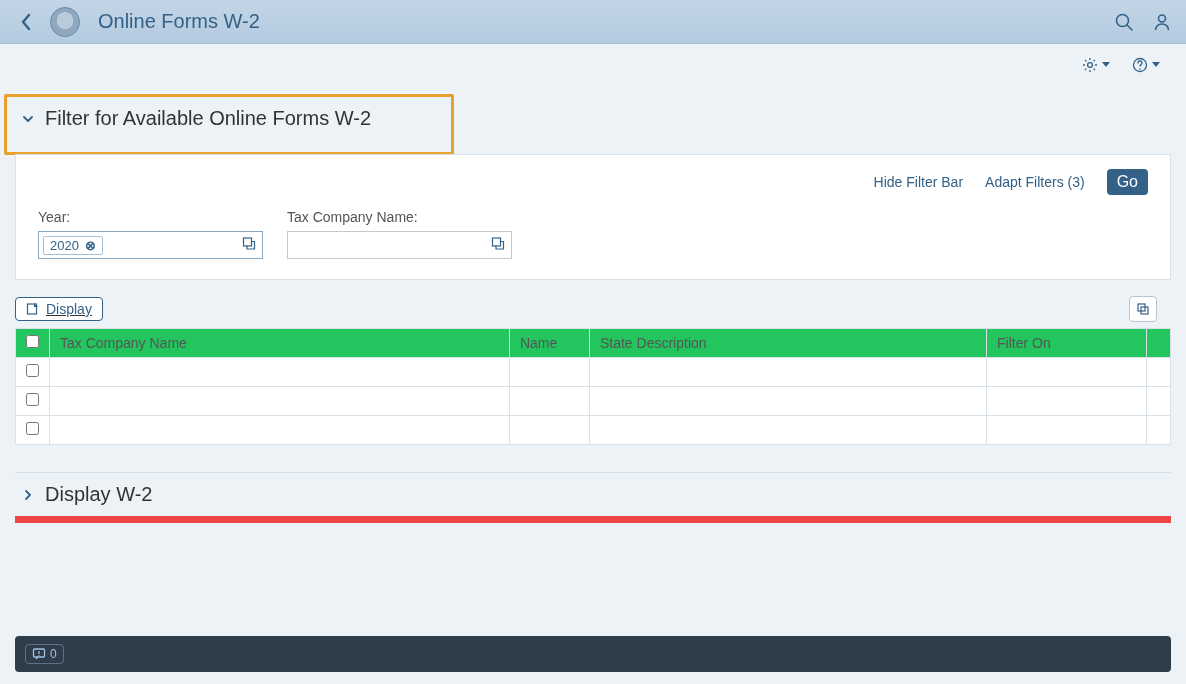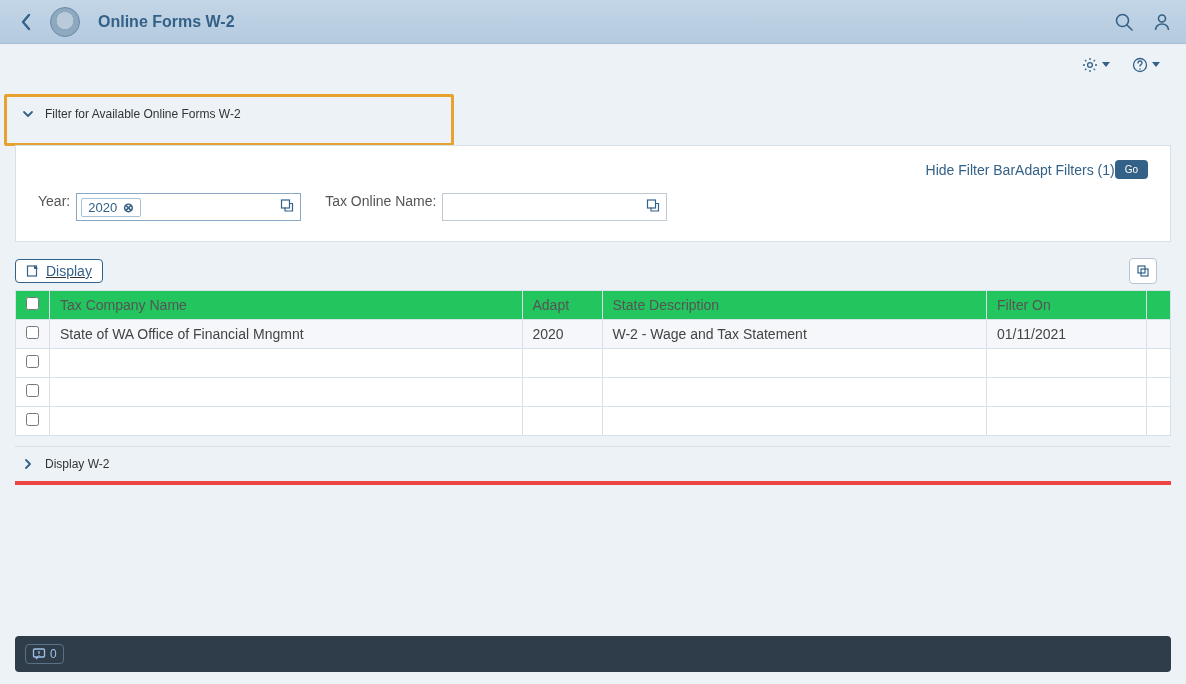--- a/index.html
+++ b/index.html
@@ -33,22 +33,22 @@
   .seal {
     width: 30px; height: 30px;
     border-radius: 50%;
     background: #8ea9be;
     border: 1px solid #6a8bab;
     margin-right: 18px;
     background-image: radial-gradient(circle at 50% 45%, #b9cada 0 40%, #8ea9be 41% 100%);
   }
   .app-title {
     color: #346187;
-    font-size: 16px;
-    font-weight: 700;
+    font-size: 20px;
+    font-weight: 400;
   }
   .header-right {
     position: absolute;
     right: 14px;
     display: flex;
     gap: 18px;
     color: #346187;
   }
   .header-icon { cursor: pointer; }
   .icon-svg { display: block; }
@@ -74,21 +74,21 @@
     vertical-align: middle;
   }
 
   
   .panel-wrap { padding: 0 15px 0 4px; }
 
   .section-head {
     display:flex;
     align-items:center;
     padding: 10px 18px;
-    font-size: 12px;
+    font-size: 20px;
     color: #333;
     cursor: pointer;
   }
   .chev { display:inline-flex; margin-right: 10px; color:#346187; }
   .chev svg { display:block; }
   .highlight-box {
     border: 3px solid #e8a12c;
     border-radius: 2px;
     padding: 0;
     margin-left: 0;
@@ -102,38 +102,39 @@
   .filter-area {
     background: #fff;
     border: 1px solid #d9e1e8;
     margin: -1px 0 0 11px;
     padding: 14px 22px 20px 22px;
   }
   .filter-actions {
     display:flex;
     justify-content:flex-end;
     align-items:center;
+    gap: 22px;
     margin-bottom: 14px;
     color: #346187;
     font-size: 14px;
   }
   .go-btn {
     background:#346187;
     color:#fff;
     border:none;
     border-radius:4px;
     padding:4px 10px;
-    font-size:10px;
+    font-size:16px;
     cursor:pointer;
   }
   .filter-fields {
     display:flex;
     gap: 24px;
   }
-  .field { display:flex; flex-direction:row; gap:6px; font-size: 14px; color:#555; }
+  .field { display:flex; flex-direction:column; gap:6px; font-size: 14px; color:#555; }
   .value-help {
     display:flex;
     align-items:center;
     width: 225px;
     height:28px;
     border:1px solid #89a8c4;
     background:#fff;
     position:relative;
   }
   .value-help.plain { border-color:#bfcad3; }
@@ -203,22 +204,22 @@
     font-weight: normal;
   }
   table.results th { background:#22c55e; color:#555; font-weight: normal; }
   table.results tr.data-row td { background:#f5f7fa; }
   .cb-cell { width:28px; text-align:center; }
   .cb { width:13px;height:13px; }
 
   
   .display-section {
     border-top: 1px solid #d9e1e8;
-    border-bottom: 4px solid #ef4444;
-    margin-top: 10px;
+    border-bottom: 7px solid #ef4444;
+    margin-top: 27px;
   }
 
   
   .footer {
     position:absolute;
     left:15px; right:15px; bottom:12px;
     height:36px;
     background:#2f3d4a;
     border-radius:4px;
     display:flex;
@@ -288,41 +289,41 @@
             <path d="M3 5l4 4 4-4" stroke="#346187" stroke-width="1.8" fill="none" stroke-linecap="round" stroke-linejoin="round"></path>
           </svg>
       </span>
       <span>Filter for Available Online Forms W-2</span>
     </div>
   </div>
 
   <div class="filter-area">
     <div class="filter-actions">
       <span class="link">Hide Filter Bar</span>
-      <span class="link">Adapt Filters (1)</span>
+      <span class="link">Adapt Filters (3)</span>
       <button class="go-btn">Go</button>
     </div>
     <div class="filter-fields">
       <div class="field">
         <span>Year:</span>
         <div class="value-help">
           <span class="token">
             <span>2020</span>
             <span class="token-x">⊗</span>
           </span>
           <span class="vh-icon">
             <svg width="14" height="14" viewBox="0 0 14 14">
                 <rect x="1.5" y="1.5" width="8" height="8" stroke="#346187" stroke-width="1.2" fill="none"></rect>
                 <path d="M9 5h3.5v7.5H5V9" stroke="#346187" stroke-width="1.2" fill="none"></path>
               </svg>
           </span>
         </div>
       </div>
       <div class="field">
-        <span>Tax Online Name:</span>
+        <span>Tax Company Name:</span>
         <div class="value-help plain">
           <input class="vh-input" style="">
           <span class="vh-icon">
             <svg width="14" height="14" viewBox="0 0 14 14">
                 <rect x="1.5" y="1.5" width="8" height="8" stroke="#346187" stroke-width="1.2" fill="none"></rect>
                 <path d="M9 5h3.5v7.5H5V9" stroke="#346187" stroke-width="1.2" fill="none"></path>
               </svg>
           </span>
         </div>
       </div>
@@ -345,35 +346,27 @@
             <rect x="5" y="5" width="7" height="7" stroke="#346187" stroke-width="1.2" fill="none"></rect>
           </svg>
       </button>
     </div>
 
     <table class="results">
       <thead>
         <tr>
           <th class="cb-cell"><input type="checkbox" class="cb" style=""></th>
           <th>Tax Company Name</th>
-          <th style="width:80px">Adapt</th>
+          <th style="width:80px">Name</th>
           <th>State Description</th>
           <th style="width:160px">Filter On</th>
           <th style="width:24px"></th>
         </tr>
       </thead>
       <tbody>
-        <tr class="data-row">
-          <td class="cb-cell"><input type="checkbox" class="cb" style=""></td>
-          <td>State of WA Office of Financial Mngmnt</td>
-          <td>2020</td>
-          <td>W-2 - Wage and Tax Statement</td>
-          <td>01/11/2021</td>
-          <td></td>
-        </tr>
         <tr>
             <td class="cb-cell"><input type="checkbox" class="cb" style=""></td>
             <td></td>
             <td></td>
             <td></td>
             <td></td>
             <td></td>
           </tr>
         <tr>
             <td class="cb-cell"><input type="checkbox" class="cb" style=""></td>

